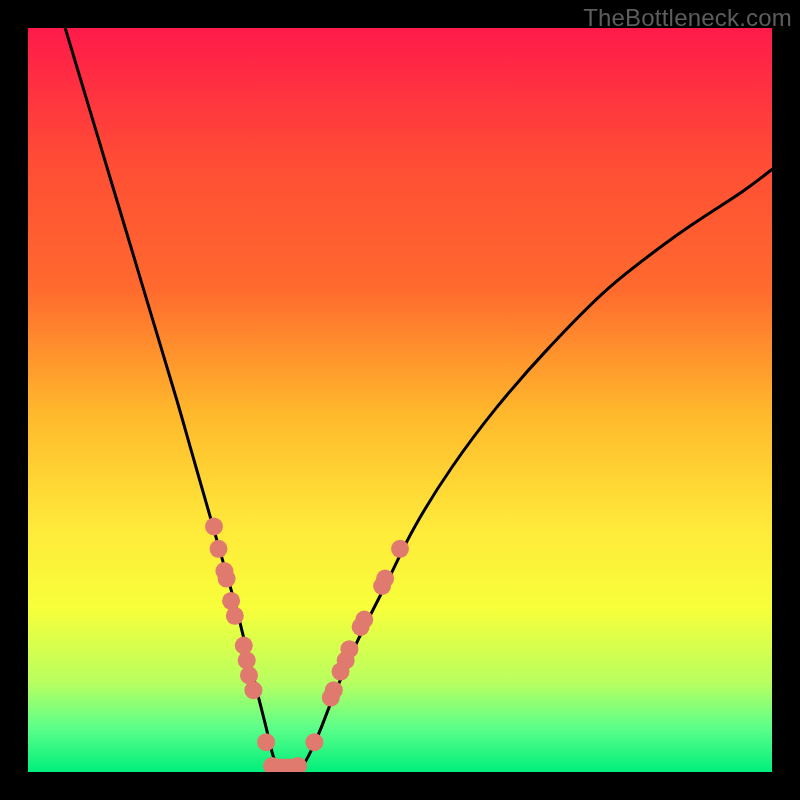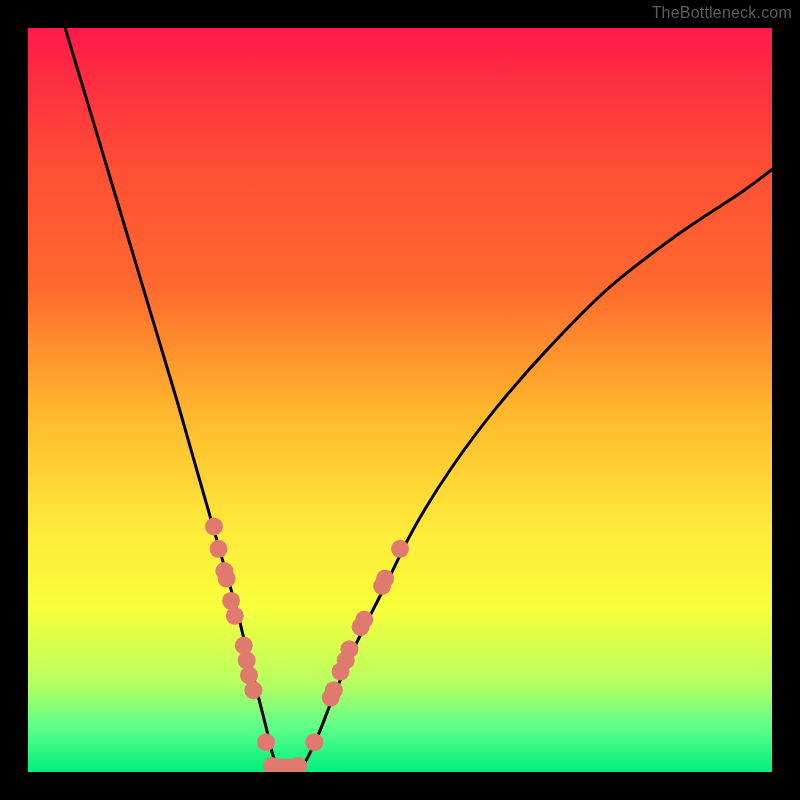--- a/index.html
+++ b/index.html
@@ -25,21 +25,21 @@
     top: 28px;
     width: 744px;
     height: 744px;
     overflow: hidden;
   }
   .attribution {
     position: absolute;
     top: 4px;
     right: 8px;
     color: #5d5d5d;
-    font-size: 16px;
+    font-size: 24px;
     font-weight: 400;
     letter-spacing: 0.2px;
   }
   svg {
     display: block;
   }
 </style>
 </head>
 <body>
 

